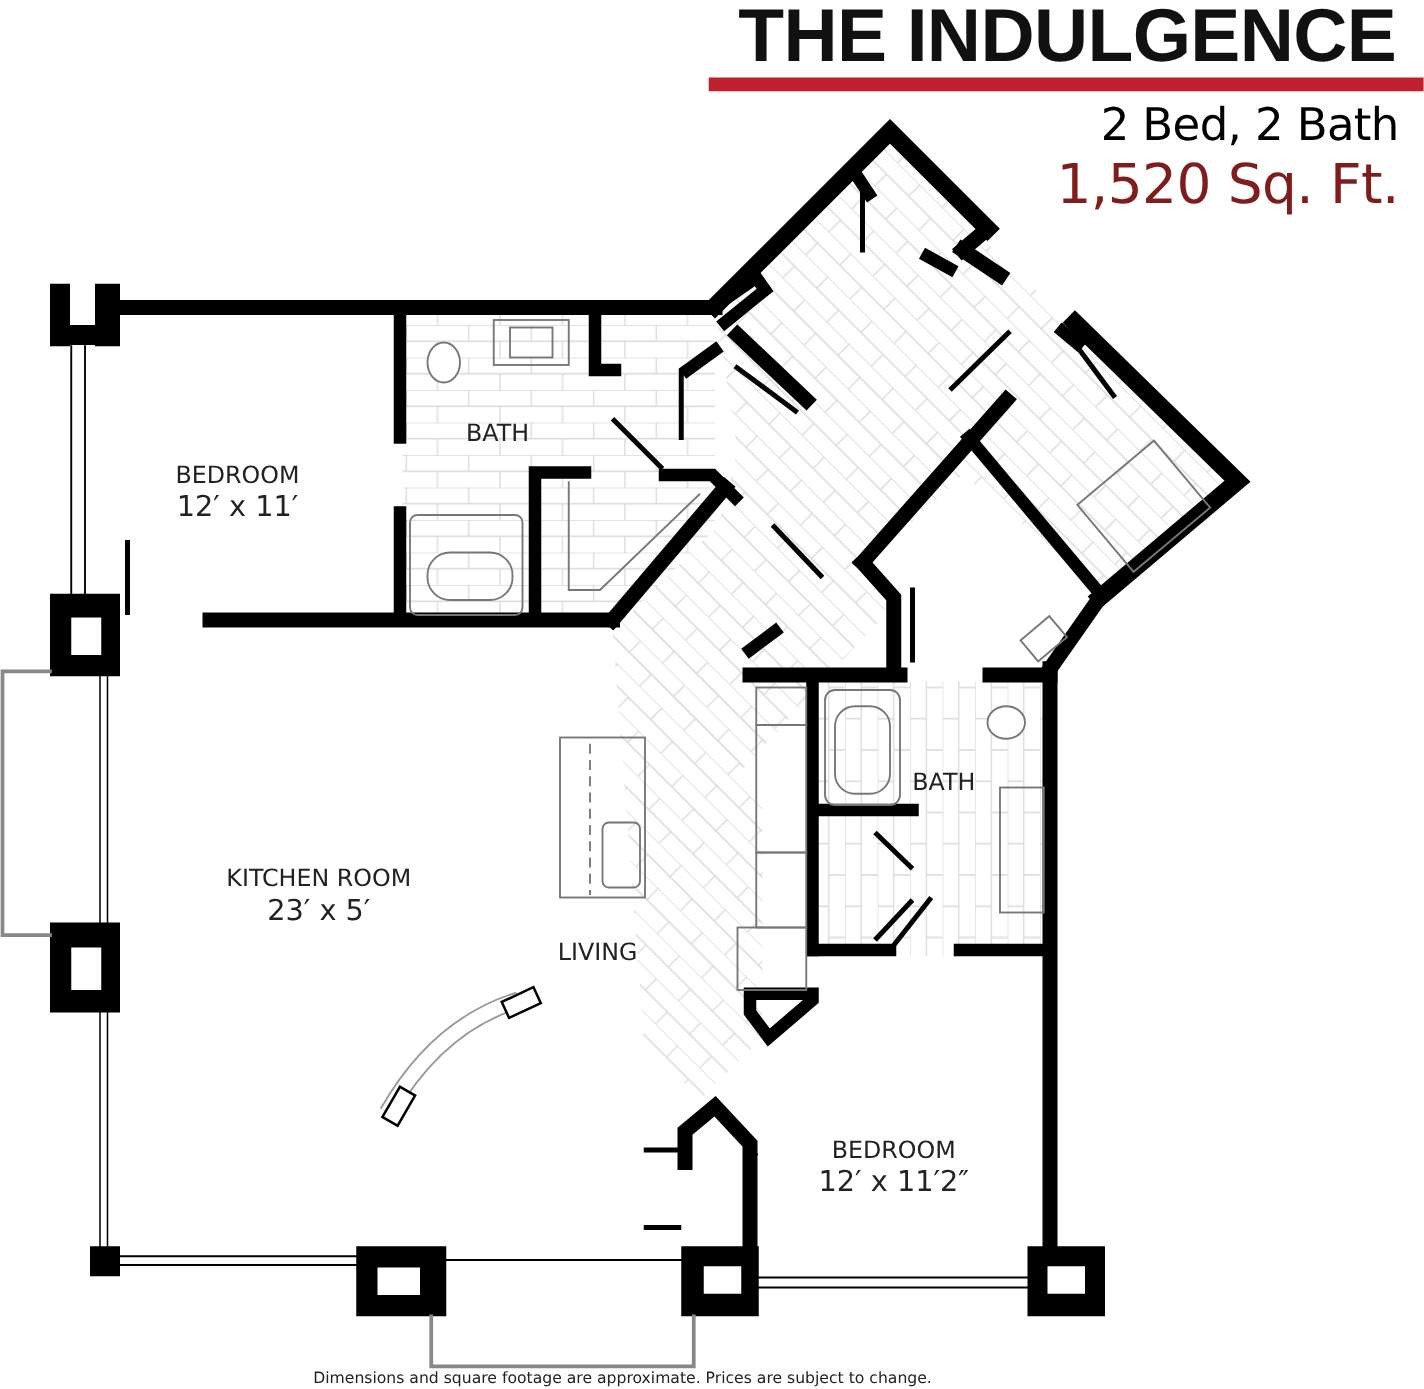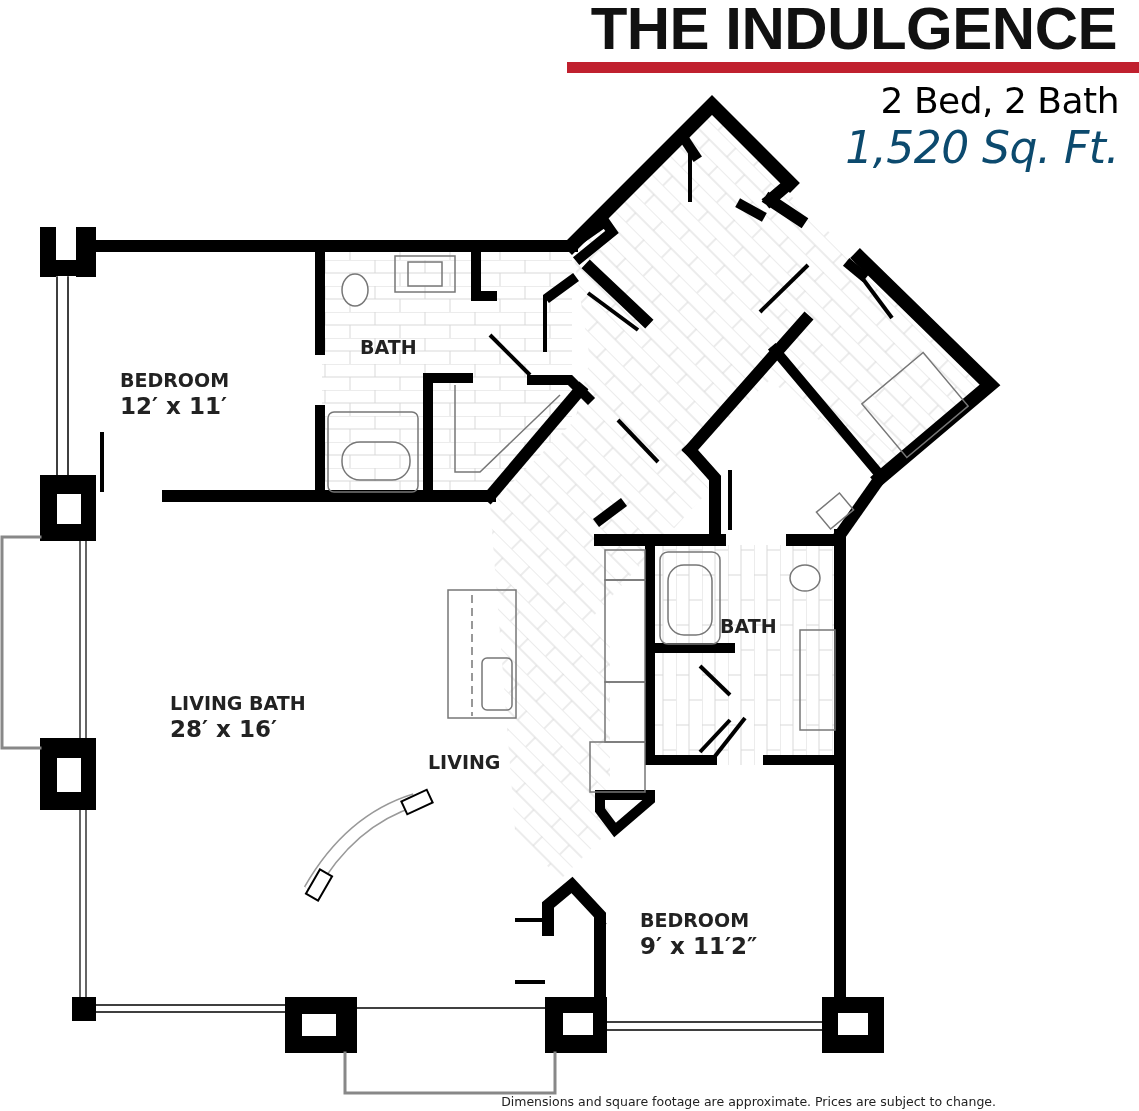--- a/index.html
+++ b/index.html
@@ -1,24 +1,24 @@
 <!DOCTYPE html>
 <html><head>
 <meta charset="utf-8">
 <style>
   html, body { margin: 0; padding: 0; background: #ffffff; }
   body { width: 1139px; height: 1111px; position: relative; overflow: hidden; font-family: "Liberation Sans", sans-serif; }
   .title { position: absolute; right: 22px; top: -6px; font-family: "Liberation Sans", sans-serif; font-weight: bold; font-size: 60px; color: #111; letter-spacing: -0.5px; white-space: nowrap; }
   .redbar { position: absolute; left: 567px; top: 62px; width: 572px; height: 11px; }
   .sub1 { position: absolute; right: 20px; top: 80px; font-family: "DejaVu Sans", sans-serif; font-size: 36px; color: #000000; font-weight: normal; letter-spacing: -0.5px; white-space: nowrap; }
-  .sub2 { position: absolute; right: 20px; top: 122px; font-family: "DejaVu Sans", sans-serif; font-size: 44px; color: #0c4a6e; letter-spacing: -0.5px; white-space: nowrap; font-style: italic; }
+  .sub2 { position: absolute; right: 20px; top: 122px; font-family: "DejaVu Sans", sans-serif; font-size: 44px; color: #7f1d1d; letter-spacing: -0.5px; white-space: nowrap; }
   .plan { position: absolute; left: 0; top: 0; }
-  .room { position: absolute; text-align: left; font-family: "DejaVu Sans", sans-serif; color: #222; font-size: 19px; line-height: 26px; white-space: nowrap; font-weight: bold; }
+  .room { position: absolute; text-align: center; font-family: "DejaVu Sans", sans-serif; color: #222; font-size: 19px; line-height: 26px; white-space: nowrap; }
   .room .dim { font-size: 23px; }
-  .disclaimer { position: absolute; left: 0; width: 996px; top: 1094px; text-align: right; font-family: "DejaVu Sans", sans-serif; font-size: 12.5px; color: #222; }
+  .disclaimer { position: absolute; left: 0; width: 996px; top: 1094px; text-align: center; font-family: "DejaVu Sans", sans-serif; font-size: 12.5px; color: #222; }
 </style>
 </head>
 <body>
 
 <div class="title">THE INDULGENCE</div>
 <div class="redbar" style="background:#C0202E;"></div>
 <div class="sub1">2 Bed, 2 Bath</div>
 <div class="sub2">1,520 Sq. Ft.</div>
 
 <svg class="plan" width="1139" height="1111" viewBox="0 0 1139 1111" xmlns="http://www.w3.org/2000/svg">
@@ -162,27 +162,27 @@
 </svg>
 
 <div class="room" style="left:120px; top:367px; width:140px;">
   <div>BEDROOM</div>
   <div class="dim">12′ x 11′</div>
 </div>
 <div class="room" style="left:360px; top:334px; width:76px;">
   <div>BATH</div>
 </div>
 <div class="room" style="left:170px; top:690px; width:170px;">
-  <div>LIVING BATH</div>
-  <div class="dim">28′ x 16′</div>
+  <div>KITCHEN ROOM</div>
+  <div class="dim">23′ x 5′</div>
 </div>
 <div class="room" style="left:428px; top:749px; width:100px;">
   <div>LIVING</div>
 </div>
 <div class="room" style="left:720px; top:613px; width:70px;">
   <div>BATH</div>
 </div>
 <div class="room" style="left:640px; top:907px; width:150px;">
   <div>BEDROOM</div>
-  <div class="dim">9′ x 11′2″</div>
+  <div class="dim">12′ x 11′2″</div>
 </div>
 
 <div class="disclaimer">Dimensions and square footage are approximate.  Prices are subject to change.</div>
 
 </body></html>

